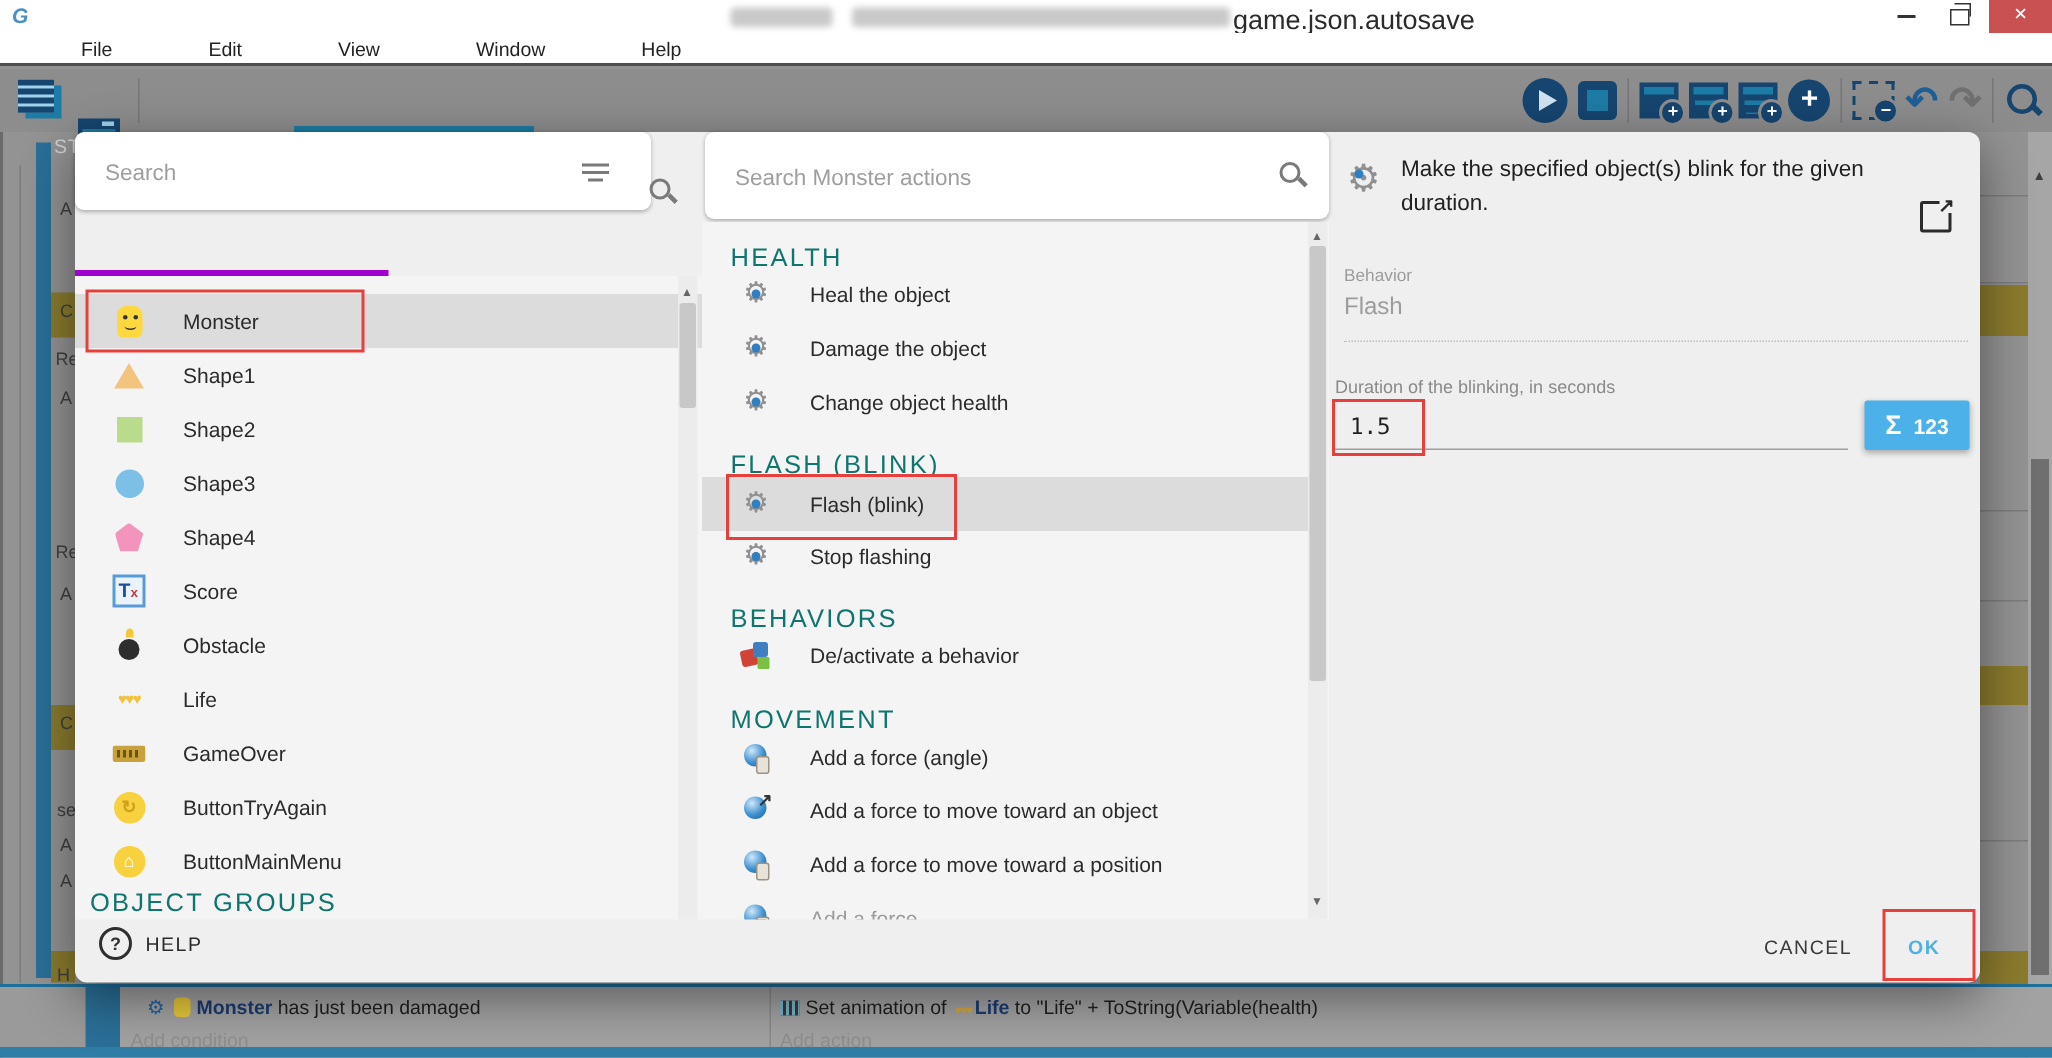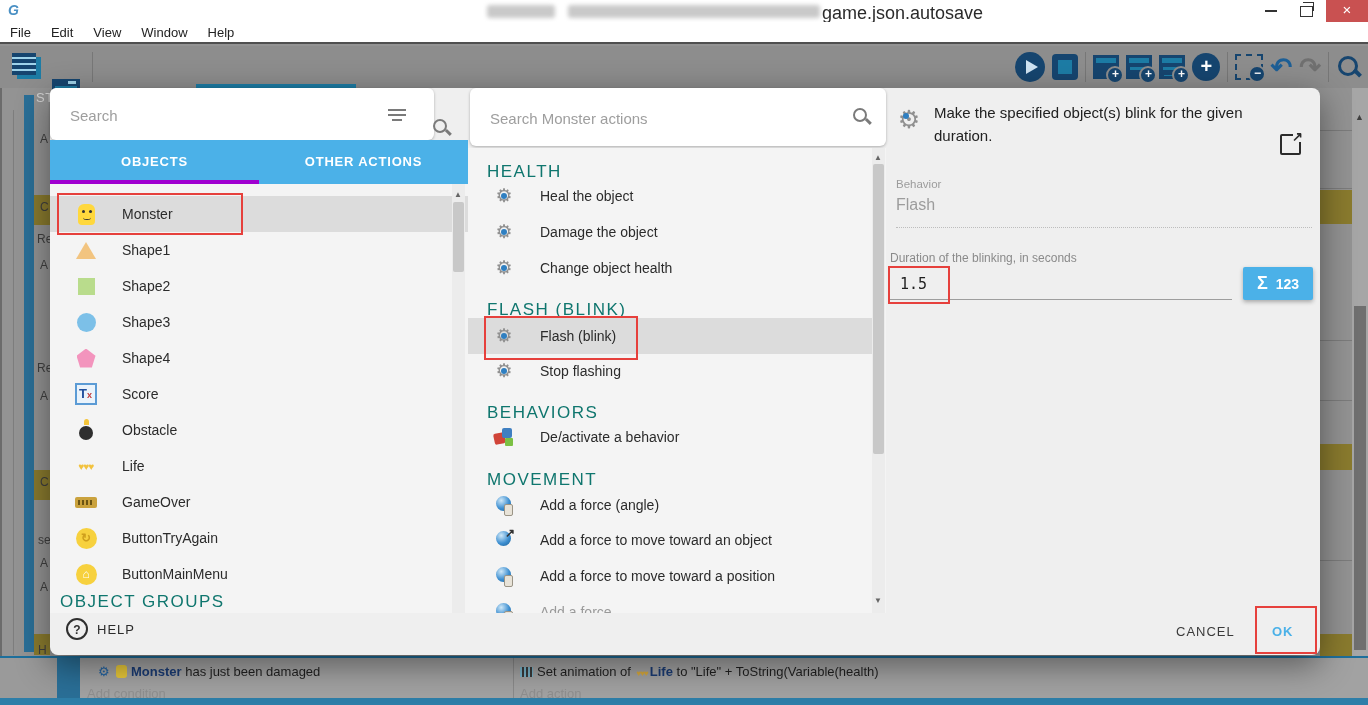--- a/index.html
+++ b/index.html
@@ -12,21 +12,21 @@
   .blurblock{top:5px;height:13px;background:#c9c9c9;border-radius:3px;filter:blur(2px);}
   .titletext{left:822px;top:3px;font-size:18px;color:#2b2b2b;}
   .winbtn{top:0;height:22px;text-align:center;color:#333;font-size:14px;line-height:20px;}
   .minglyph{display:inline-block;width:12px;height:2px;background:#333;margin-bottom:3px;}
   .restore-outer{position:relative;display:inline-block;width:11px;height:9px;border:1.5px solid #333;margin-top:6px;background:#fff;}
   .restore-outer:before{content:"";position:absolute;left:2px;top:-5px;width:10px;height:8px;border:1.5px solid #333;border-bottom:none;border-left:none;}
   .closebtn{left:1326px;width:42px;background:#c95151;color:#fff;font-size:15px;cursor:default;}
   
   .menubar{left:0;top:22px;width:1368px;height:22px;background:#ffffff;border-bottom:2px solid #4f4f4f;
            display:flex;align-items:center;gap:20px;padding-left:10px;box-sizing:border-box;font-size:13px;color:#222;}
-  .menubar span{cursor:default;}
+  .menubar span{cursor:default;margin-left:44px;}
   
   .toolbar{left:0;top:46px;width:1368px;height:42px;background:#8d8d8d;}
   .tbsep{width:1px;height:30px;background:#777;}
   .tbright{position:absolute;right:6px;top:4px;height:34px;display:flex;align-items:center;gap:7px;}
   .icon-evsheet{position:relative;width:30px;height:26px;}
   .icon-evsheet:before{content:"";position:absolute;left:5px;top:4px;width:24px;height:22px;background:#1d7ca5;}
   .icon-evsheet:after{content:"";position:absolute;left:0;top:0;width:24px;height:22px;background:#16456f;
      box-shadow:inset 0 -3px 0 #16456f;background-image:linear-gradient(#9fd3ea 2px,transparent 2px);
      background-size:100% 6px;background-position:0 4px;background-repeat:repeat-y;}
   .icon-scene{position:relative;width:28px;height:26px;background:#16456f;}
@@ -257,24 +257,20 @@
   <div class="abs evadd" style="left:520px;">Add action</div>
   <div class="abs bottomstrip"></div>
 
   <div class="abs dialog">
 
     <div class="dlg-abs searchcard" style="left:0;top:0;width:384px;height:52px;">
       <input class="searchinput" type="text" placeholder="Search" style="">
       <div class="dlg-abs filtericon" style="left:338px;top:19px;"></div>
       <div class="dlg-abs magicon" style="left:383px;top:17px;"></div>
     </div>
-    <div class="dlg-abs tabbar">
-      <div class="tab">OBJECTS</div>
-      <div class="tab">OTHER ACTIONS</div>
-    </div>
     <div class="dlg-abs tabunderline"></div>
 
     <div class="dlg-abs listarea" style="left:0;top:96px;width:418px;height:429px;">
       <div class="objrow sel" style="top:12px;">
         <span class="objicon">
             <span class="ic-monster"></span>
           </span>
         <span class="objlabel">Monster</span>
         </div>
       <div class="objrow" style="top:48px;">

